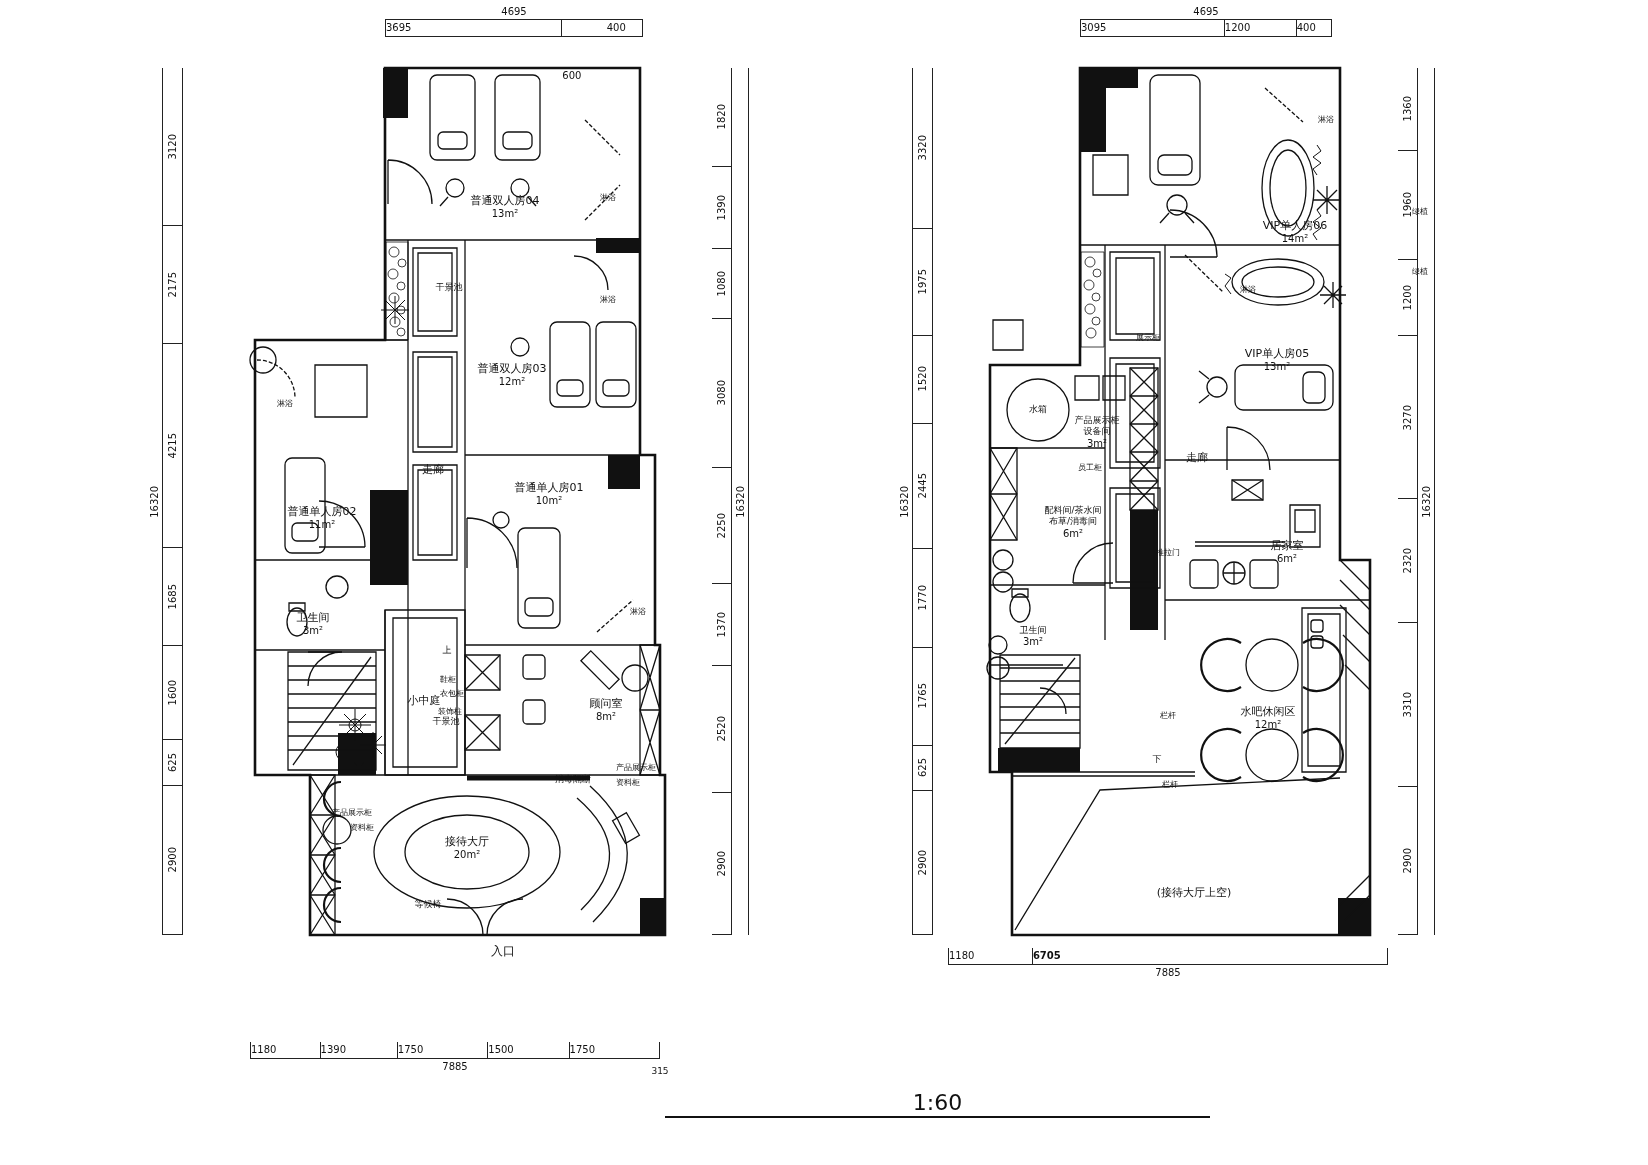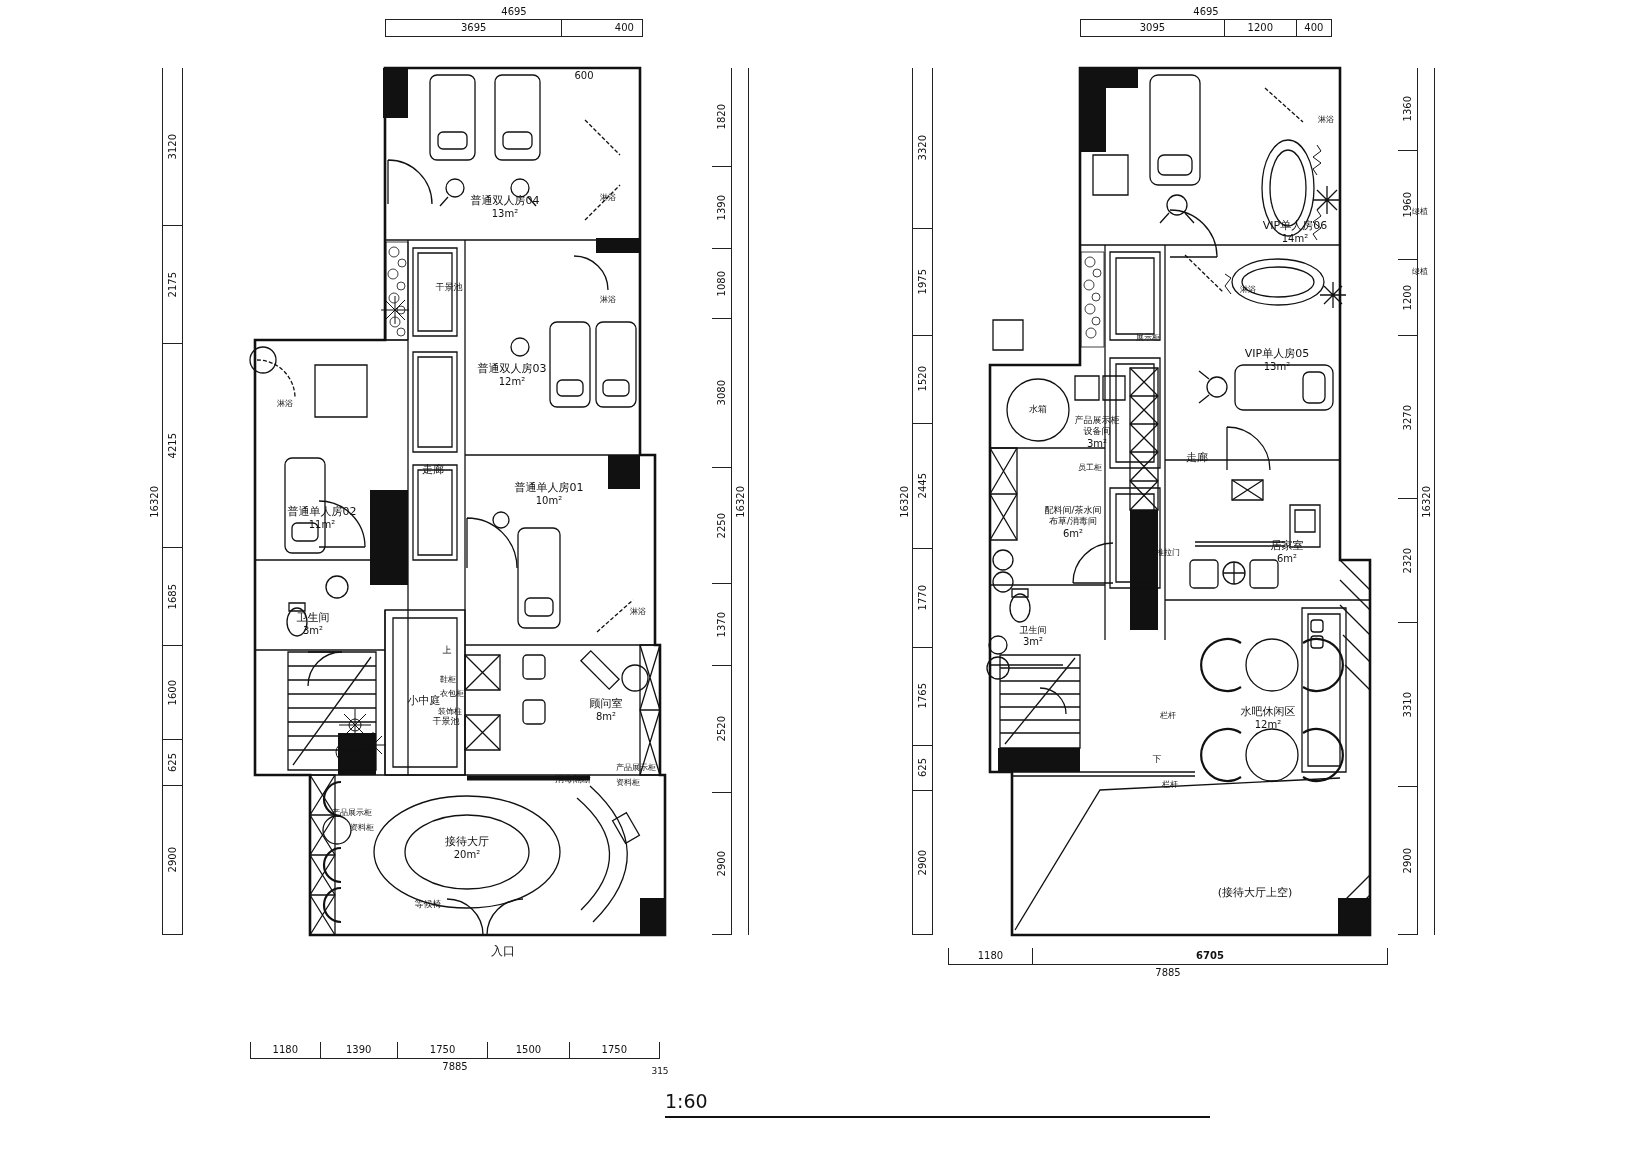--- a/index.html
+++ b/index.html
@@ -10,28 +10,28 @@
   .lbl{position:absolute;transform:translate(-50%,-50%);white-space:nowrap;font-size:11px;
        line-height:1.25;text-align:center;color:#111;}
   .lbl.sm{font-size:9px;}
   .lbl.xs{font-size:8px;}
   .lbl .area{font-size:10px;}
   .vtxt{writing-mode:vertical-rl;transform:rotate(180deg);}
   
   .hdim{position:absolute;font-size:10px;color:#111;}
   .hdim .total{text-align:center;height:15px;line-height:15px;border-bottom:1px solid #222;}
   .hdim .segs{display:flex;border-bottom:1px solid #222;height:16px;}
-  .hdim .seg{text-align:center;line-height:16px;border-right:1px solid #222;overflow:visible;min-width:0;}
+  .hdim .seg{line-height:16px;border-right:1px solid #222;overflow:visible;min-width:0;}
   .hdim .seg:first-child{border-left:1px solid #222;}
   
   .vdim{position:absolute;display:flex;font-size:10px;color:#111;}
   .vdim .total{display:flex;align-items:center;justify-content:center;width:16px;border-right:1px solid #222;}
   .vdim .segs{display:flex;flex-direction:column;width:19px;border-right:1px solid #222;}
   .vdim .seg{display:flex;align-items:center;justify-content:center;border-bottom:1px solid #222;min-height:0;}
-  .scalebar{position:absolute;border-bottom:2px solid #111;text-align:left;font-size:19px;}
+  .scalebar{position:absolute;border-bottom:2px solid #111;text-align:center;font-size:22px;}
 </style>
 </head>
 <body>
 
 <div id="canvas">
 
   <svg style="left:245px;top:60px" width="425" height="900" viewBox="0 0 425 900" fill="none" stroke="#111" stroke-width="1.3">
 
     <path d="M140,8 H395 V395 H410 V585 H415 V715 H420 V875 H65 V715 H10 V280 H140 Z" stroke-width="2.6"></path>
 
@@ -421,21 +421,21 @@
     </div>
   <div class="lbl" style="left:1197px;top:458px">走廊</div>
   <div class="lbl" style="left:1287px;top:552px">
       <div>居家室</div>
       <div class="area">6m²</div>
     </div>
   <div class="lbl" style="left:1268px;top:718px">
       <div>水吧休闲区</div>
       <div class="area">12m²</div>
     </div>
-  <div class="lbl" style="left:1255px;top:893px">
+  <div class="lbl" style="left:1194px;top:893px">
       <div>(接待大厅上空)</div>
     </div>
   <div class="lbl sm" style="left:1038px;top:410px">水箱</div>
   <div class="lbl xs" style="left:1090px;top:468px">员工柜</div>
   <div class="lbl xs" style="left:1148px;top:338px">展示柜</div>
   <div class="lbl xs" style="left:1168px;top:553px">推拉门</div>
   <div class="lbl xs" style="left:1168px;top:716px">栏杆</div>
   <div class="lbl xs" style="left:1170px;top:785px">栏杆</div>
   <div class="lbl sm" style="left:1157px;top:760px">下</div>
   <div class="lbl xs" style="left:1326px;top:120px">淋浴</div>

